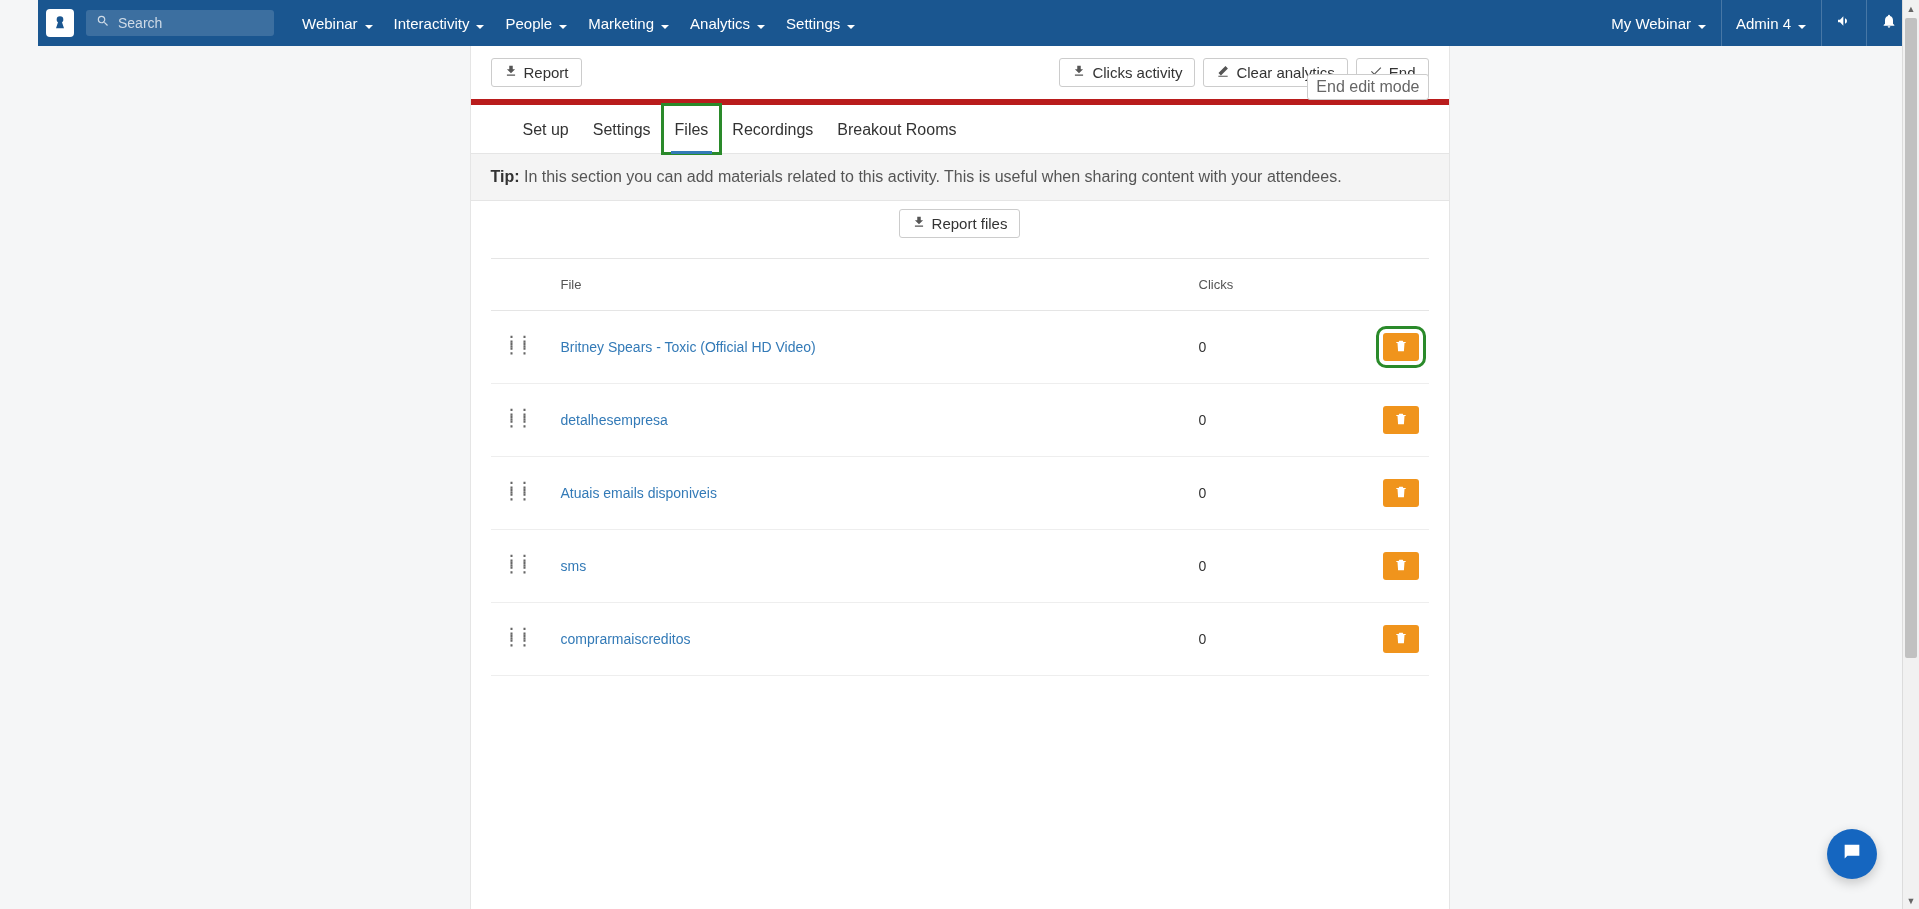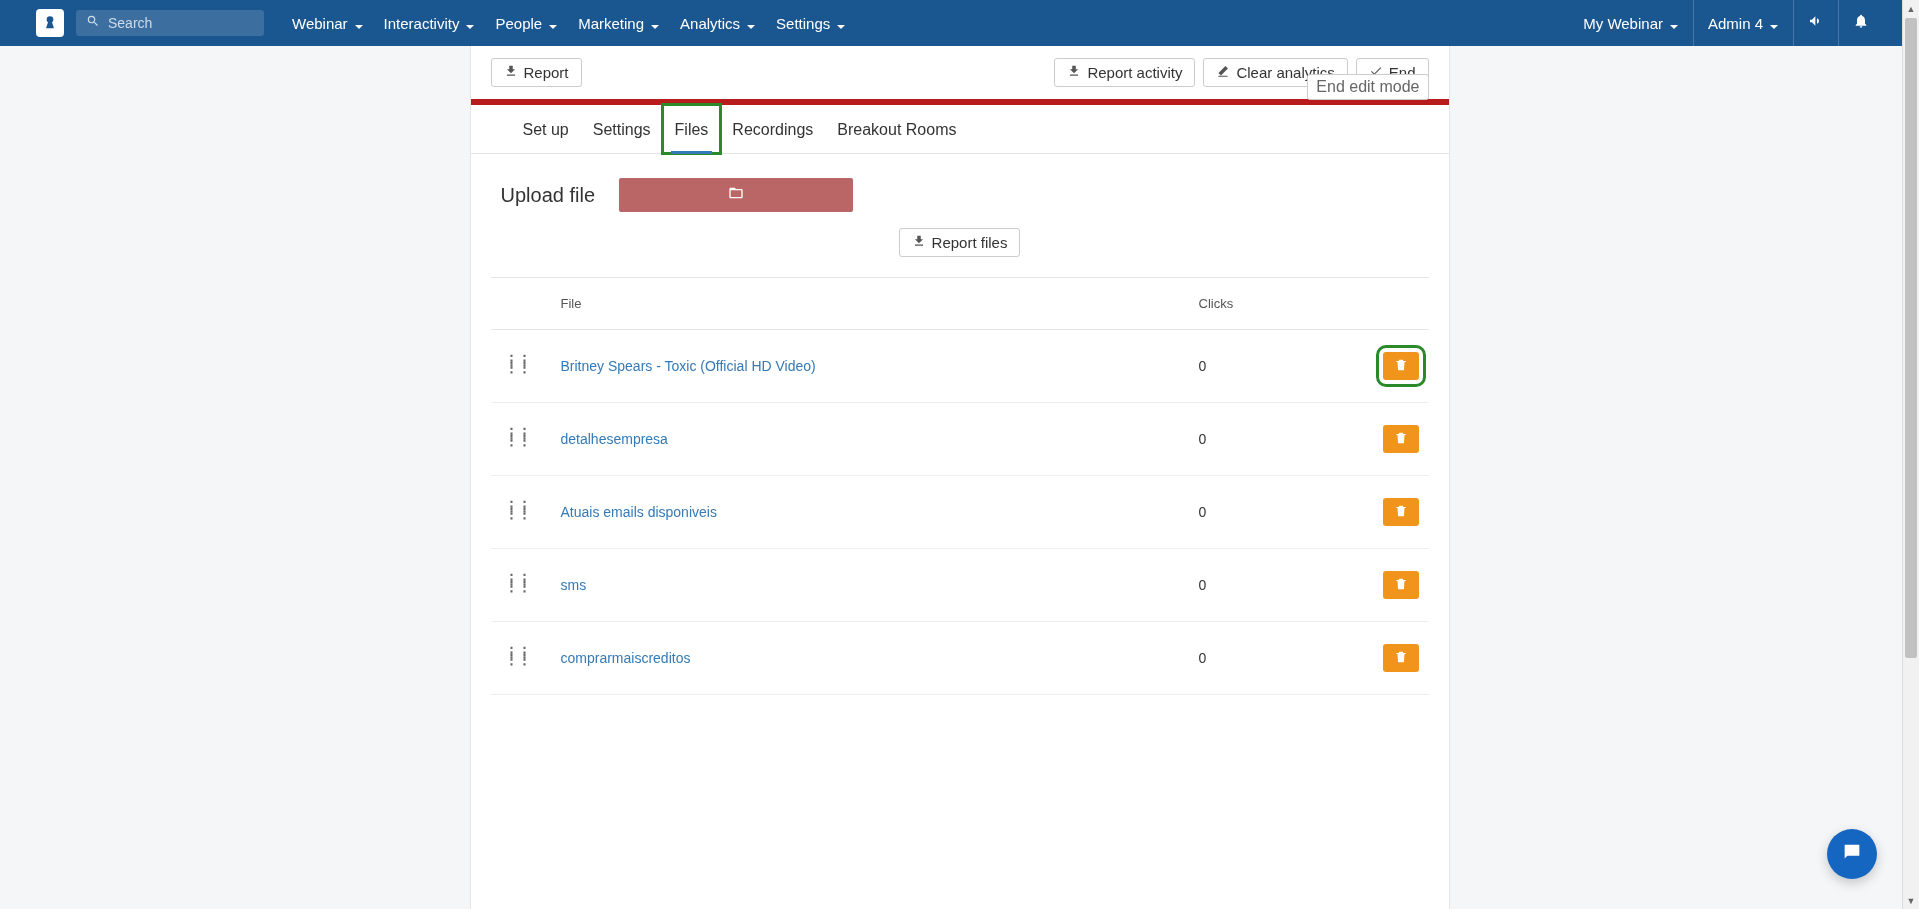--- a/index.html
+++ b/index.html
@@ -1,17 +1,17 @@
 <!DOCTYPE html>
 <html><head>
 <meta charset="utf-8">
 <style>
   * { box-sizing: border-box; margin: 0; padding: 0; }
   body { font-family: "Helvetica Neue", Helvetica, Arial, sans-serif; background: #f5f6f7; color: #333; }
-  .topbar { background: #1a5690; height: 46px; display: flex; align-items: center; padding: 0 36px; position: relative; }
+  .topbar { background: #1a5690; height: 46px; display: flex; align-items: center; padding: 0 8px; position: relative; margin-left: 38px; }
   .logo-box { width: 28px; height: 28px; background: #fff; border-radius: 4px; display: flex; align-items: center; justify-content: center; margin-right: 12px; }
   .logo-box svg { width: 16px; height: 16px; }
   .search-wrap { background: rgba(255,255,255,0.15); border-radius: 3px; display: flex; align-items: center; padding: 4px 10px; width: 188px; margin-right: 18px; }
   .search-wrap svg { width: 14px; height: 14px; fill: #cfdbe7; margin-right: 8px; }
   .search-wrap input { background: transparent; border: none; color: #cfdbe7; font-size: 14px; outline: none; width: 100%; }
   .search-wrap input::placeholder { color: #cfdbe7; }
   .nav { display: flex; align-items: center; }
   .nav-item { color: #fff; font-size: 15px; padding: 0 10px; display: flex; align-items: center; cursor: pointer; height: 46px; }
   .nav-item.bold { font-weight: 400; }
   .nav-item .chev { margin-left: 6px; }
@@ -155,21 +155,21 @@
       <span><svg viewBox="0 0 24 24">
             <path d="M19 9h-4V3H9v6H5l7 7 7-7zM5 18v2h14v-2H5z"></path>
           </svg></span>
       <span>Report</span>
     </button>
     <div class="right">
       <button class="btn">
         <span><svg viewBox="0 0 24 24">
               <path d="M19 9h-4V3H9v6H5l7 7 7-7zM5 18v2h14v-2H5z"></path>
             </svg></span>
-        <span>Report activity</span>
+        <span>Clicks activity</span>
       </button>
       <button class="btn">
         <span><svg viewBox="0 0 24 24">
               <path d="M16.24 3.56l4.2 4.2-12.02 12.02-4.2-4.2L16.24 3.56zM4 20h16v2H4z"></path>
             </svg></span>
         <span>Clear analytics</span>
       </button>
       <button class="btn">
         <span><svg viewBox="0 0 24 24">
               <path d="M9 16.17L4.83 12l-1.42 1.41L9 19 21 7l-1.41-1.41z"></path>
@@ -181,29 +181,25 @@
   </div>
 
   <div class="tabs">
     <div class="tab">Set up</div>
     <div class="tab">Settings</div>
     <div class="tab active highlight-green">Files</div>
     <div class="tab">Recordings</div>
     <div class="tab">Breakout Rooms</div>
   </div>
 
-
-  <div class="upload-row">
-    <div class="upload-label">Upload file</div>
-    <div class="upload-btn">
-      <span><svg viewBox="0 0 24 24">
-            <path d="M20 6h-8l-2-2H4c-1.1 0-2 .9-2 2v12c0 1.1.9 2 2 2h16c1.1 0 2-.9 2-2V8c0-1.1-.9-2-2-2zm0 12H4V8h16v10z"></path>
-          </svg></span>
-    </div>
-  </div>
+  <div class="tip-bar">
+    <strong>Tip:</strong>
+    <span>In this section you can add materials related to this activity. This is useful when sharing content with your attendees.</span>
+  </div>
+
 
   <div class="report-files-row">
     <button class="btn">
       <span><svg viewBox="0 0 24 24">
             <path d="M19 9h-4V3H9v6H5l7 7 7-7zM5 18v2h14v-2H5z"></path>
           </svg></span>
       <span>Report files</span>
     </button>
   </div>
 

